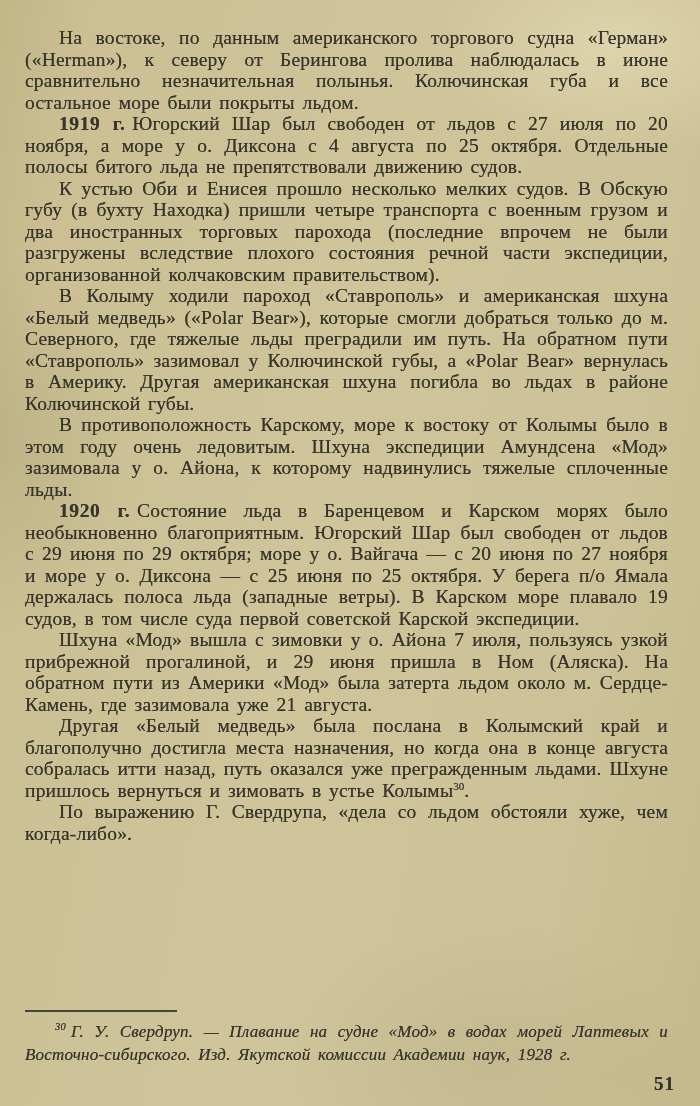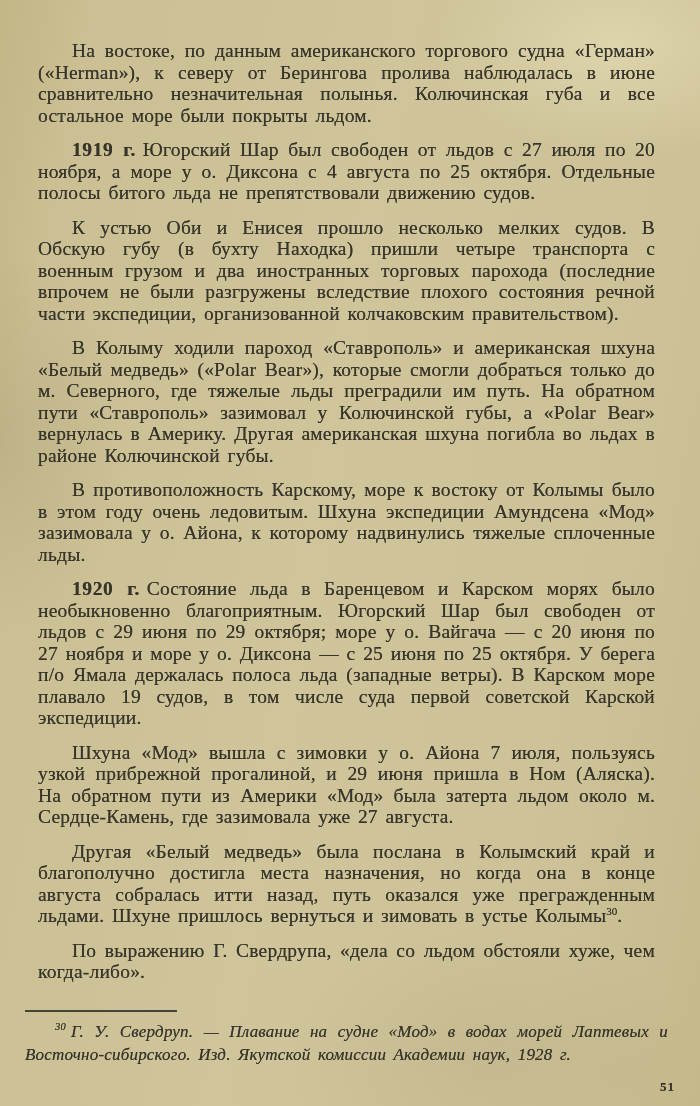--- a/index.html
+++ b/index.html
@@ -22,21 +22,21 @@
     background:
       radial-gradient(ellipse 260px 160px at 88% 4%, rgba(236,228,188,0.55), rgba(236,228,188,0) 70%),
       radial-gradient(ellipse 300px 200px at 70% 96%, rgba(120,108,66,0.10), rgba(120,108,66,0) 70%),
       radial-gradient(ellipse 200px 300px at 0% 40%, rgba(110,98,60,0.14), rgba(110,98,60,0) 65%),
       linear-gradient(100deg, #c2b687 0%, #cbbf93 10%, #cfc49a 45%, #cdc197 80%, #c5b98c 100%);
   }
   .text-block {
     width: 100%;
   }
   .para {
-    margin: 13px;
+    margin: 0;
     font-size: 19.5px;
     line-height: 21.5px;
     text-indent: 34px;
     text-align: justify;
     text-align-last: left;
     word-spacing: 2.6px;
     letter-spacing: 0.2px;
     text-shadow: 0 0 0.6px rgba(46,44,34,0.75);
   }
   .year-lead {
@@ -77,21 +77,21 @@
   .fn-marker {
     font-size: 10.5px;
     line-height: 0;
     vertical-align: super;
     margin-right: 5px;
   }
   .page-number {
     position: absolute;
     right: 25px;
     bottom: 11px;
-    font-size: 13px;
+    font-size: 19px;
     font-weight: bold;
     letter-spacing: 1px;
     text-shadow: 0 0 0.6px rgba(46,44,34,0.75);
   }
 </style>
 </head>
 <body>
 
 <div class="page">
 
@@ -107,21 +107,21 @@
     <p class="para">К устью Оби и Енисея прошло несколько мелких судов. В Обскую губу (в бухту Находка) пришли четыре транспорта с военным грузом и два иностранных торговых парохода (последние впрочем не были разгружены вследствие плохого состояния речной части экспедиции, организованной колчаковским правительством).</p>
 
     <p class="para">В Колыму ходили пароход «Ставрополь» и американская шхуна «Белый медведь» («Polar Bear»), которые смогли добраться только до м. Северного, где тяжелые льды преградили им путь. На обратном пути «Ставрополь» зазимовал у Колючинской губы, а «Polar Bear» вернулась в Америку. Другая американская шхуна погибла во льдах в районе Колючинской губы.</p>
 
     <p class="para">В противоположность Карскому, море к востоку от Колымы было в этом году очень ледовитым. Шхуна экспедиции Амундсена «Мод» зазимовала у о. Айона, к которому надвинулись тяжелые сплоченные льды.</p>
 
     <p class="para">
       <b class="year-lead">1920 г.</b><span>Состояние льда в Баренцевом и Карском морях было необыкновенно благоприятным. Югорский Шар был свободен от льдов с 29 июня по 29 октября; море у о. Вайгача — с 20 июня по 27 ноября и море у о. Диксона — с 25 июня по 25 октября. У берега п/о Ямала держалась полоса льда (западные ветры). В Карском море плавало 19 судов, в том числе суда первой советской Карской экспедиции.</span>
     </p>
 
-    <p class="para">Шхуна «Мод» вышла с зимовки у о. Айона 7 июля, пользуясь узкой прибрежной прогалиной, и 29 июня пришла в Ном (Аляска). На обратном пути из Америки «Мод» была затерта льдом около м. Сердце-Камень, где зазимовала уже 27 августа.</p>
+    <p class="para">Шхуна «Мод» вышла с зимовки у о. Айона 7 июля, пользуясь узкой прибрежной прогалиной, и 29 июня пришла в Ном (Аляска). На обратном пути из Америки «Мод» была затерта льдом около м. Сердце-Камень, где зазимовала уже 21 августа.</p>
 
 
     <p class="para">
       <span>Другая «Белый медведь» была послана в Колымский край и благополучно достигла места назначения, но когда она в конце августа собралась итти назад, путь оказался уже прегражденным льдами. Шхуне пришлось вернуться и зимовать в устье Колымы</span><sup class="fn-ref">30</sup><span>.</span>
     </p>
 
     <p class="para">По выражению Г. Свердрупа, «дела со льдом обстояли хуже, чем когда-либо».</p>
 
   </div>
 

